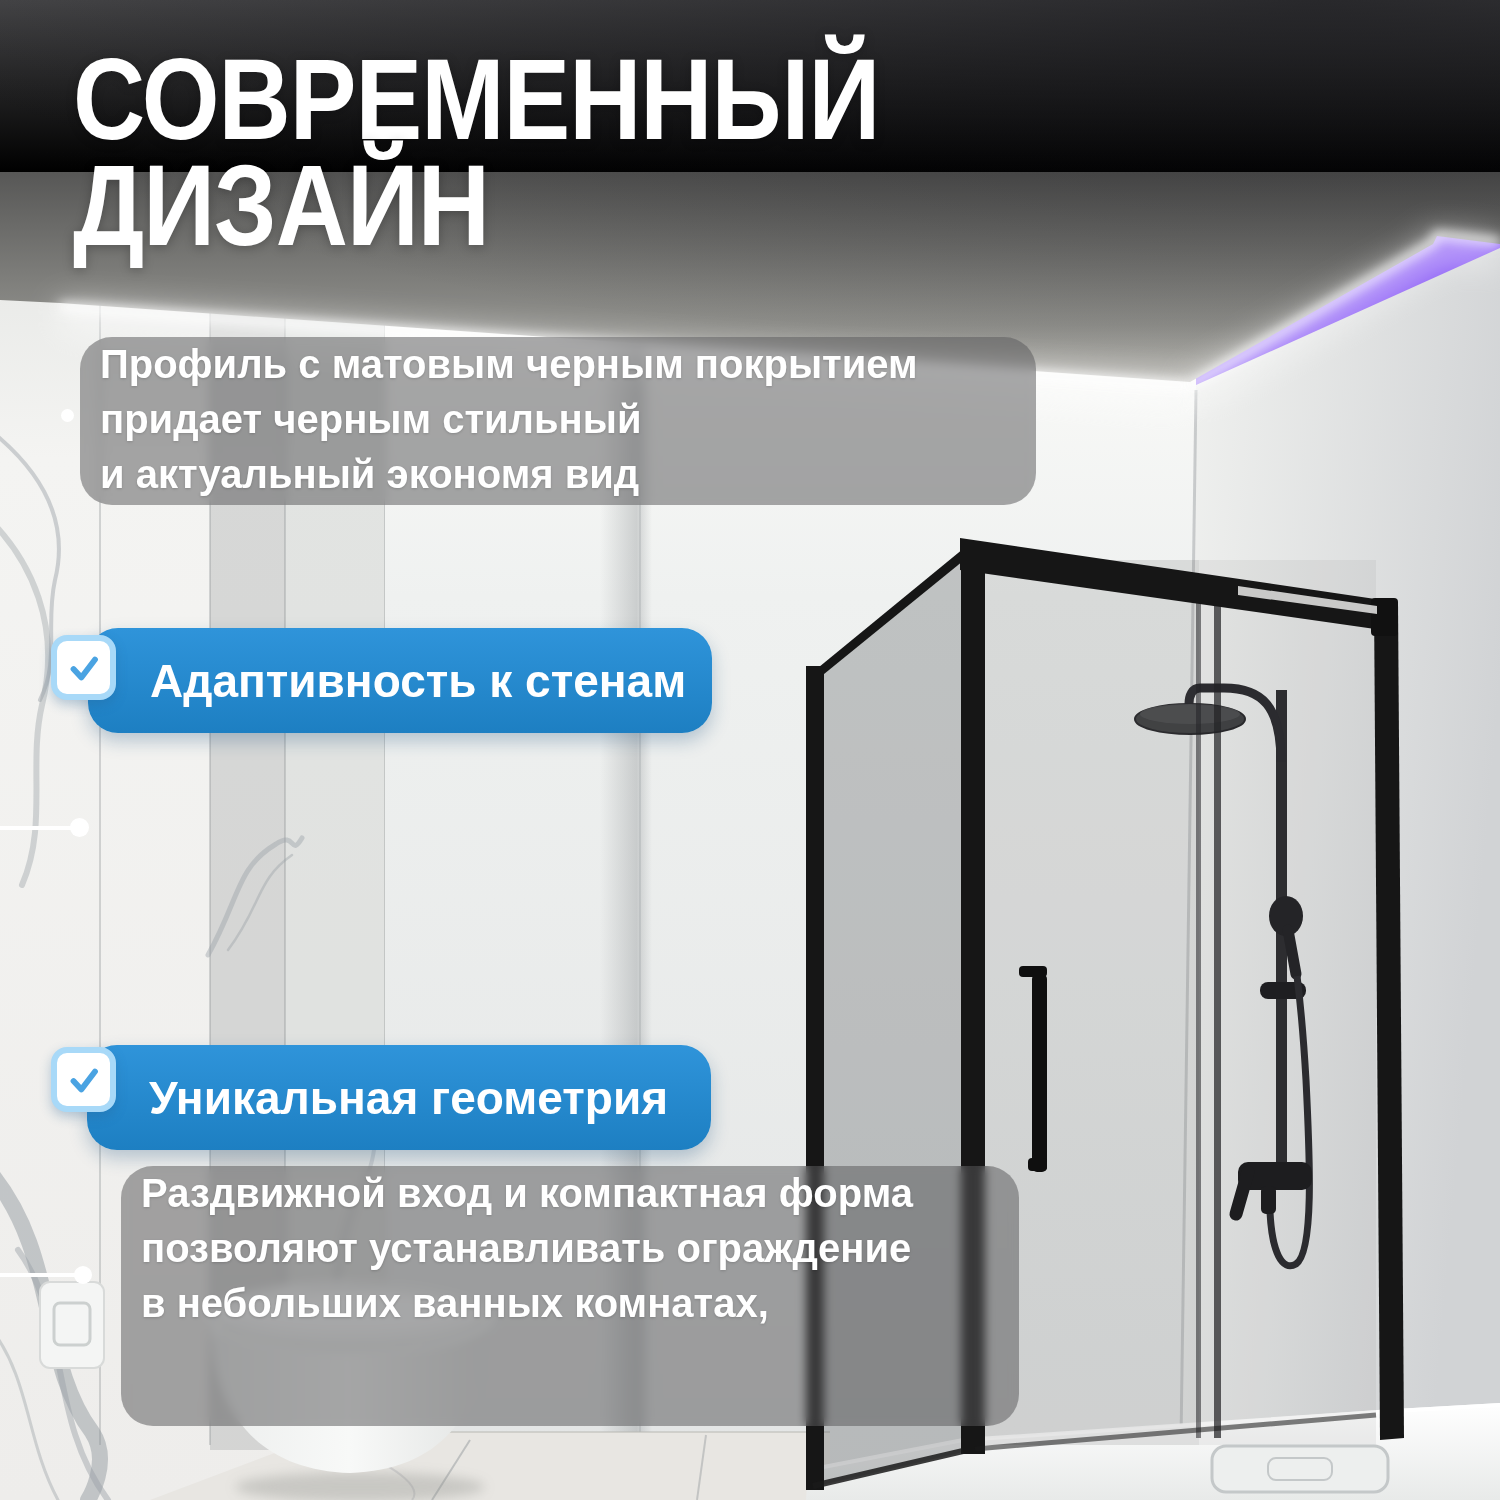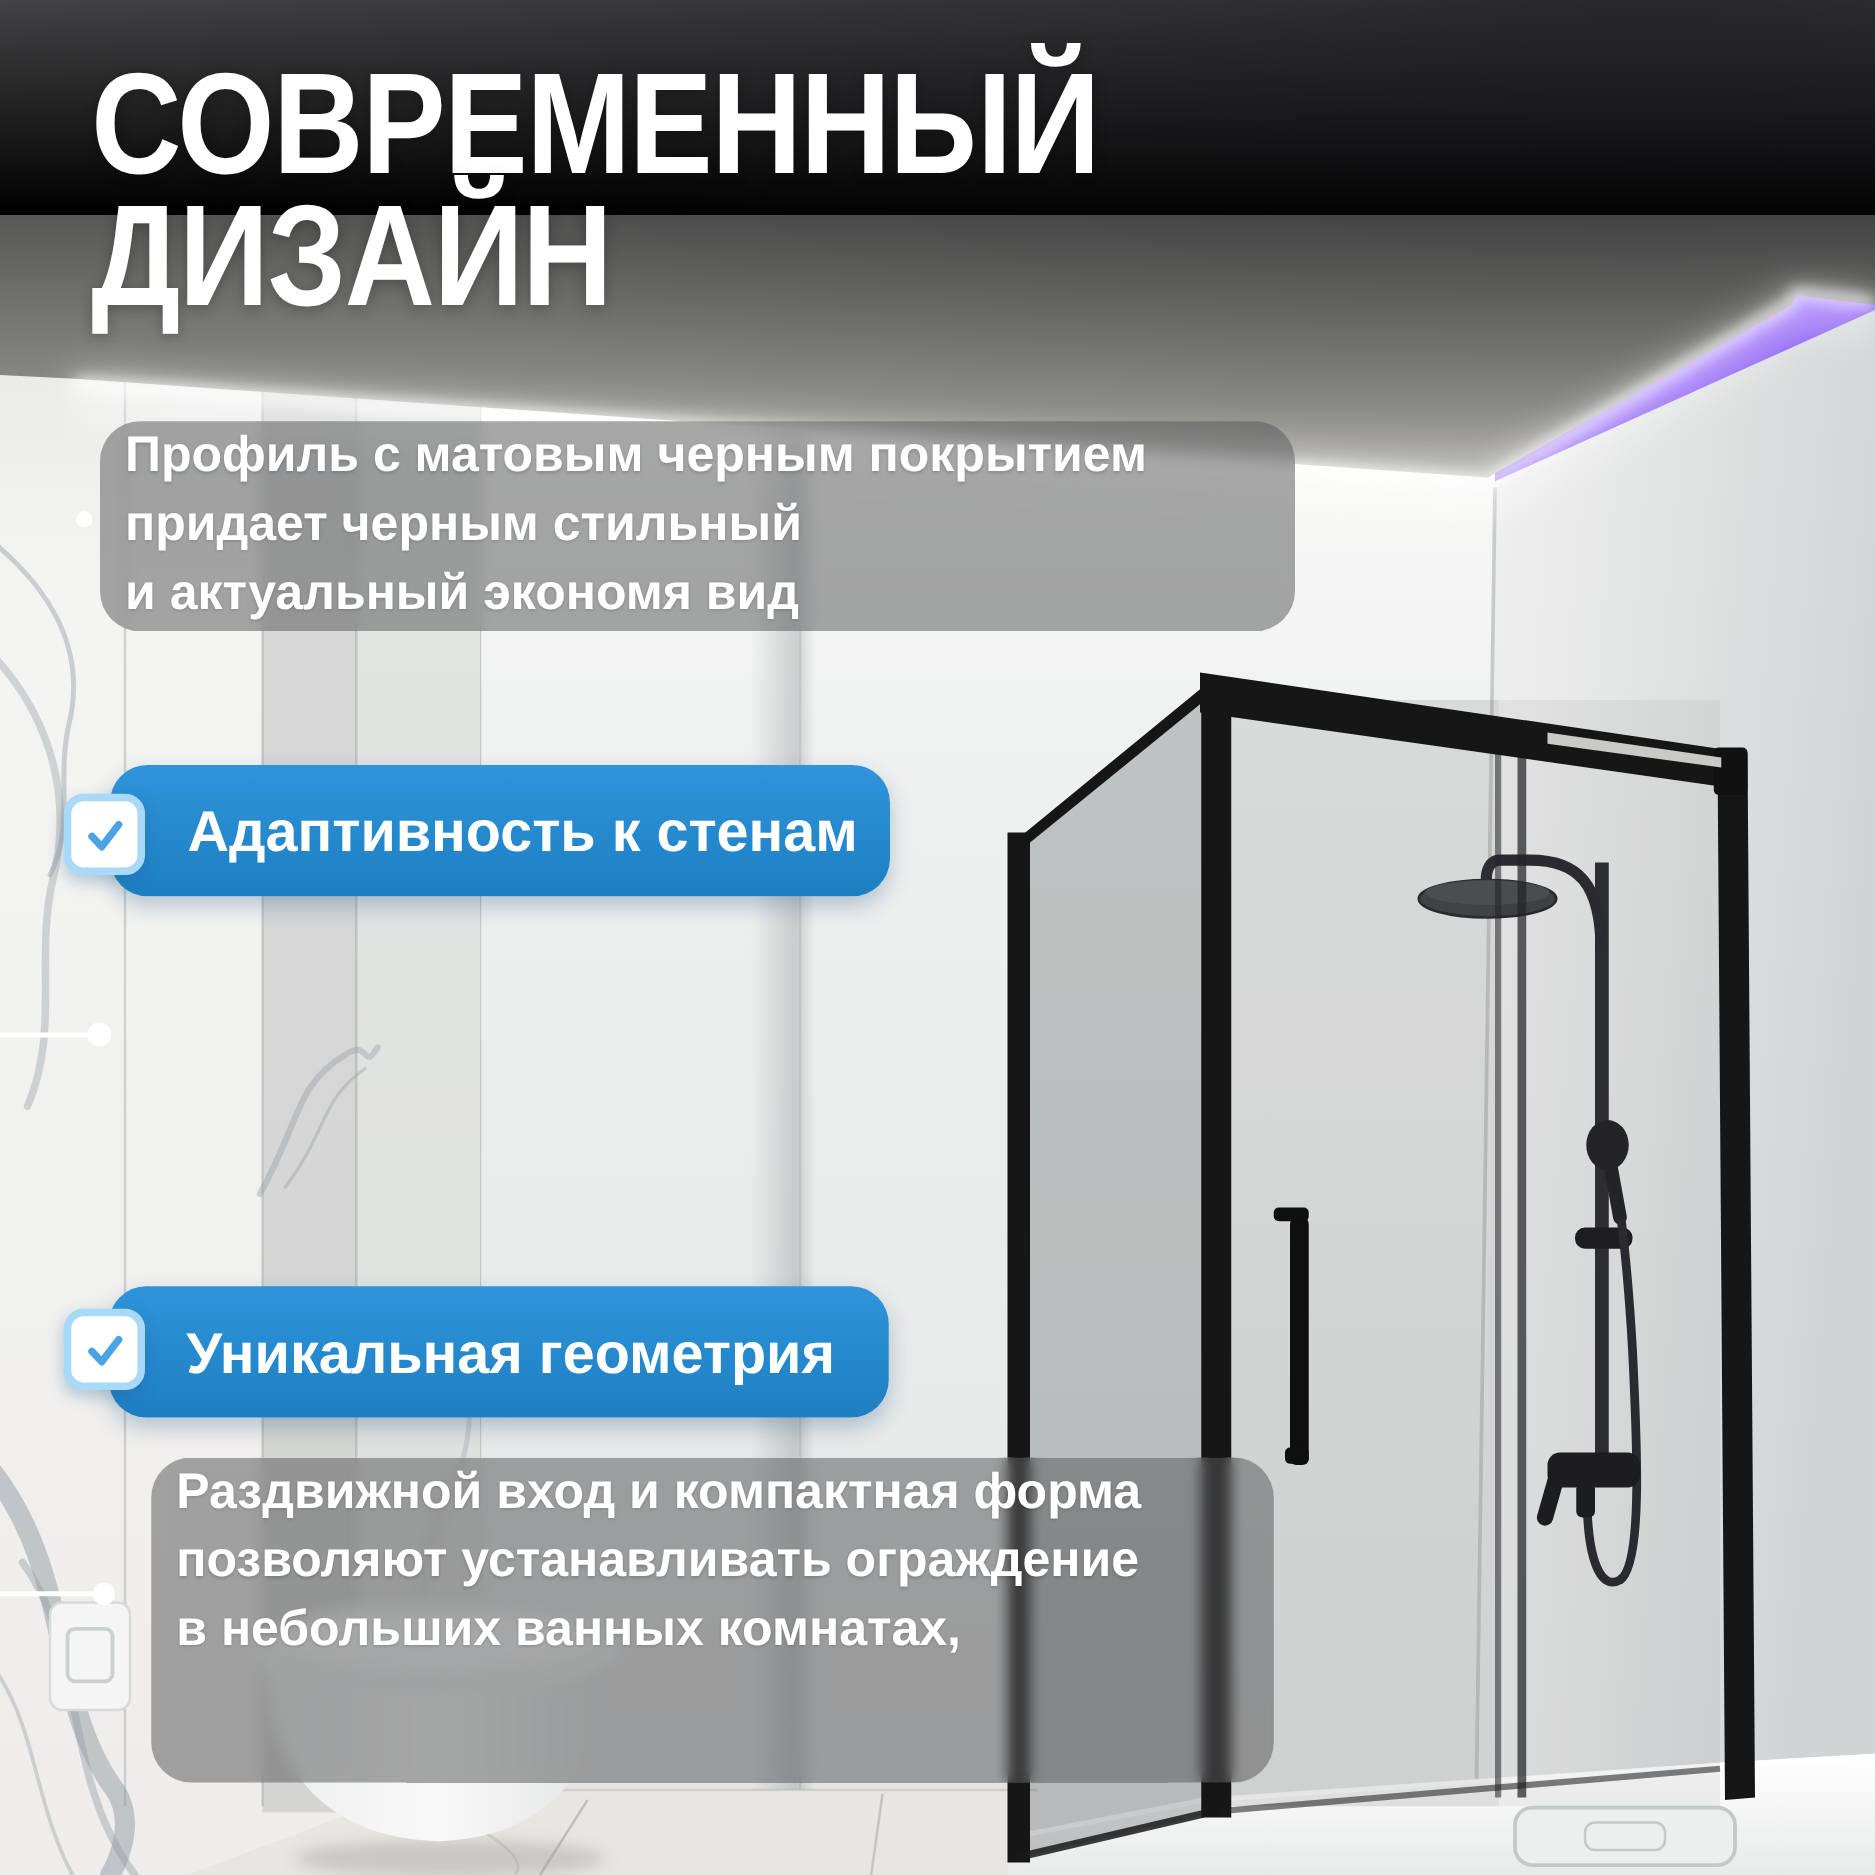--- a/index.html
+++ b/index.html
@@ -41,20 +41,21 @@
   .p2-dot{left:70px;top:818px;width:19px;height:19px;}
   .p3-dot{left:74px;top:1266px;width:18px;height:18px;}
 
   .badge{
     position:absolute;width:624px;height:105px;border-radius:30px;
     background:linear-gradient(180deg,var(--accent-light) 0%,var(--accent) 100%);
     color:#fff;font-weight:700;font-size:46px;
     display:flex;align-items:center;padding-left:62px;box-sizing:border-box;
     box-shadow:0 8px 18px rgba(25,80,125,.28);
     white-space:nowrap;
+    margin-top:16px;
   }
   .badge1{left:88px;top:612px;}
   .badge2{left:87px;top:1029px;}
 
   .checkbox{
     position:absolute;width:65px;height:65px;box-sizing:border-box;
     background:#ffffff;border:6px solid var(--checkbox-border);border-radius:16px;
     display:flex;align-items:center;justify-content:center;
     box-shadow:0 5px 12px rgba(40,95,145,.30);
   }

